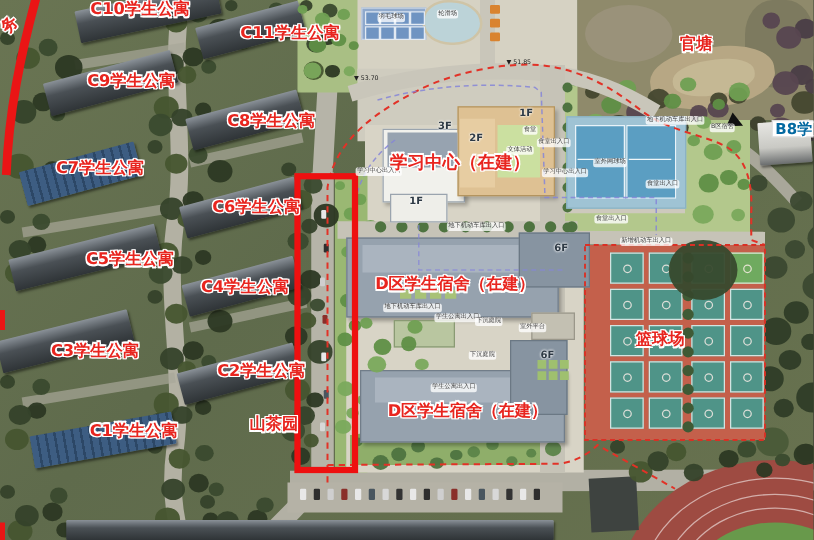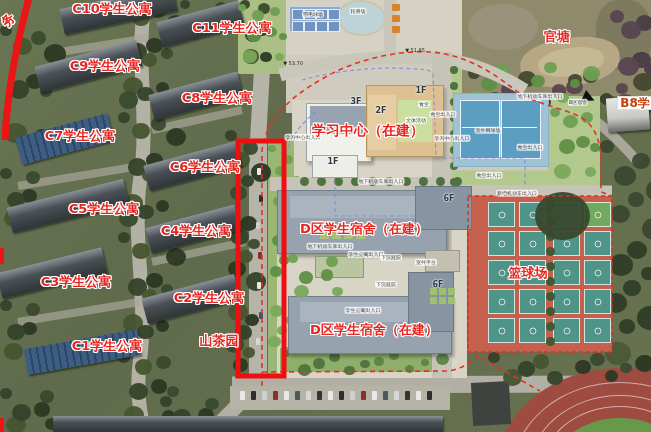--- a/index.html
+++ b/index.html
@@ -74,21 +74,21 @@
       <div class="lbl" style="left: 76px; top: 281px; font-size: 13px; color: rgb(232, 37, 31);">C3学生公寓</div>
       <div class="lbl" style="left: 209px; top: 297px; font-size: 13px; color: rgb(232, 37, 31);">C2学生公寓</div>
       <div class="lbl" style="left: 107px; top: 345px; font-size: 13px; color: rgb(232, 37, 31);">C1学生公寓</div>
       <div class="lbl" style="left: 219px; top: 340px; font-size: 13px; color: rgb(232, 37, 31);">山茶园</div>
       <div class="lbl" style="left: 368px; top: 130px; font-size: 14px; color: rgb(232, 37, 31);">学习中心（在建）</div>
       <div class="lbl" style="left: 364px; top: 228px; font-size: 13px; color: rgb(232, 37, 31);">D区学生宿舍（在建）</div>
       <div class="lbl" style="left: 374px; top: 329px; font-size: 13px; color: rgb(232, 37, 31);">D区学生宿舍（在建）</div>
       <div class="lbl" style="left: 528px; top: 272px; font-size: 13px; color: rgb(232, 37, 31);">篮球场</div>
       <div class="lbl" style="left: 557px; top: 36px; font-size: 13px; color: rgb(232, 37, 31);">官塘</div>
       <div class="lbl" style="left: 8px; top: 20px; font-size: 13px; color: rgb(232, 37, 31); transform: translate(-50%, -50%) rotate(-50deg);">务</div>
-      <div class="lbl boxed" style="left: 635px; top: 103px; font-size: 12px; color: #c2410c;">B8学</div>
+      <div class="lbl boxed" style="left: 635px; top: 103px; font-size: 12px; color: #0369a1;">B8学</div>
       <div class="tiny" style="left: 313px; top: 14px;">羽毛球场</div>
       <div class="tiny" style="left: 358px; top: 11px;">轮滑场</div>
       <div class="tiny" style="left: 424px; top: 104px;">食堂</div>
       <div class="tiny" style="left: 416px; top: 120px;">文体活动</div>
       <div class="tiny" style="left: 488px; top: 130px;">室外网球场</div>
       <div class="tiny" style="left: 540px; top: 96px;">地下机动车库出入口</div>
       <div class="tiny" style="left: 578px; top: 102px;">B区宿舍</div>
       <div class="tiny" style="left: 443px; top: 114px;">食堂出入口</div>
       <div class="tiny" style="left: 452px; top: 138px;">学习中心出入口</div>
       <div class="tiny" style="left: 303px; top: 137px;">学习中心出入口</div>

